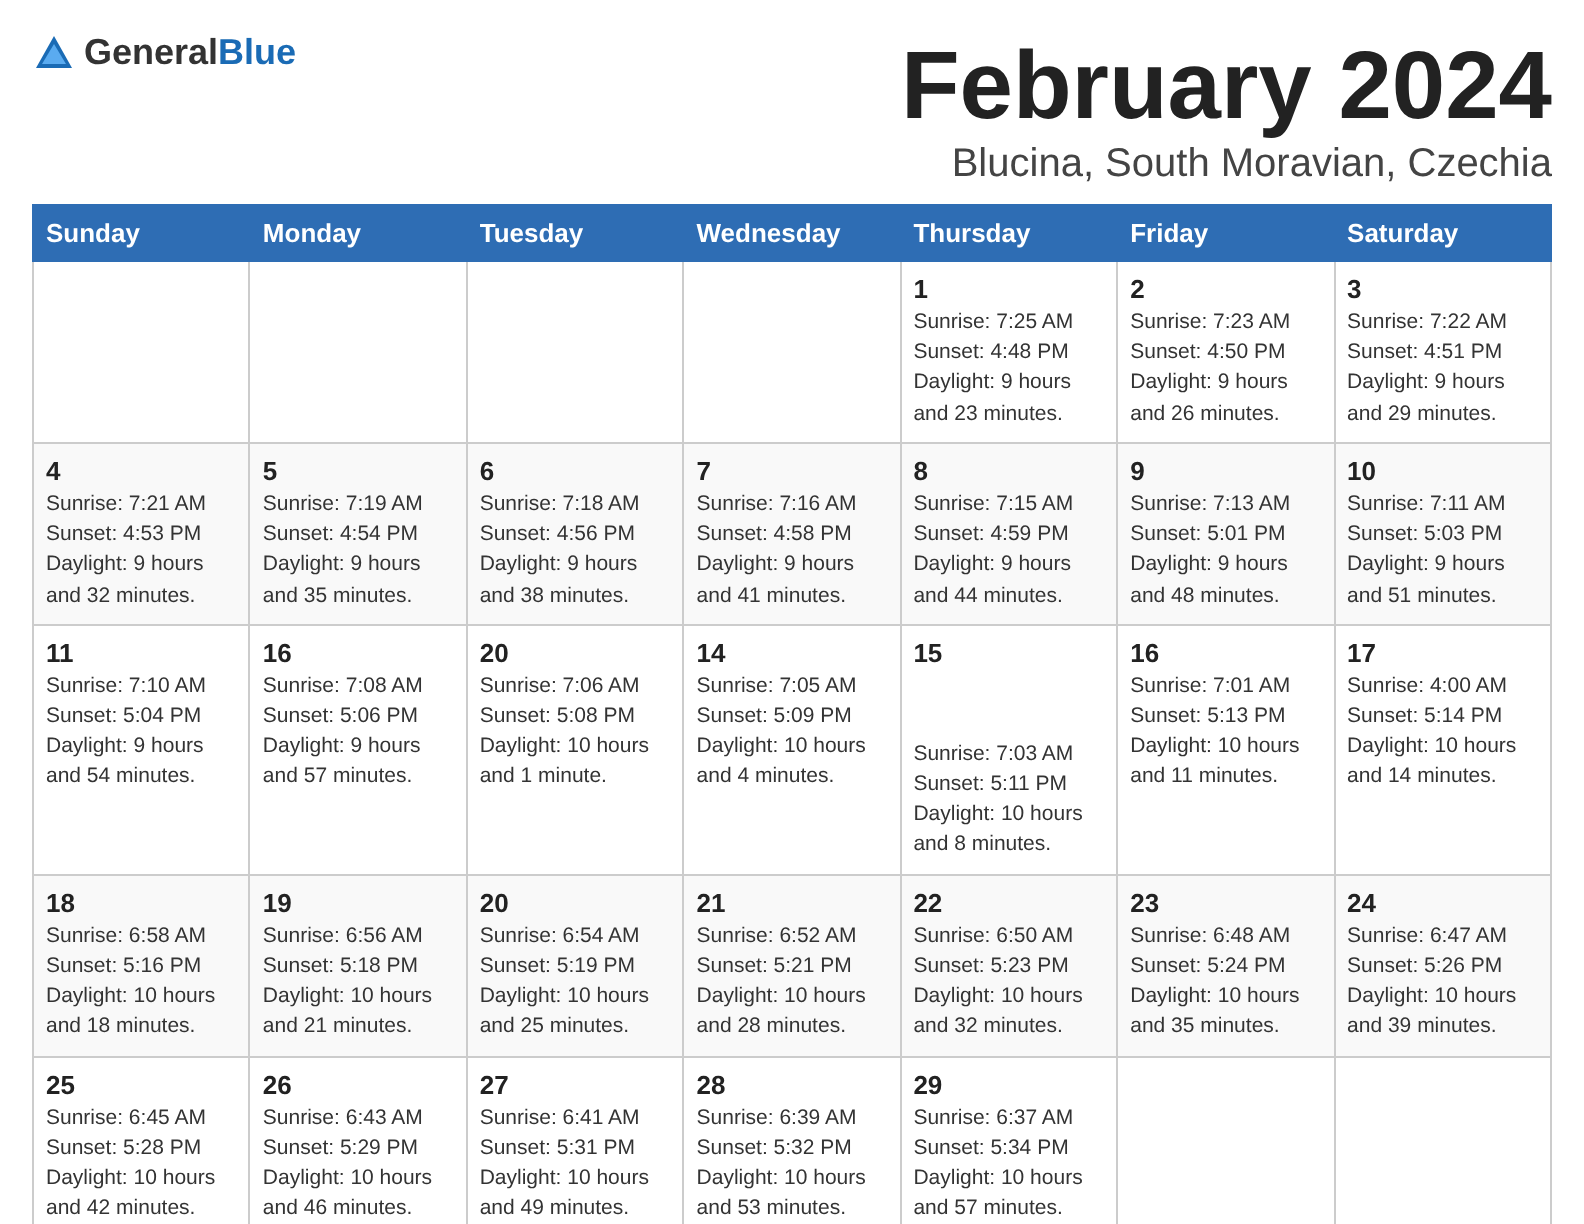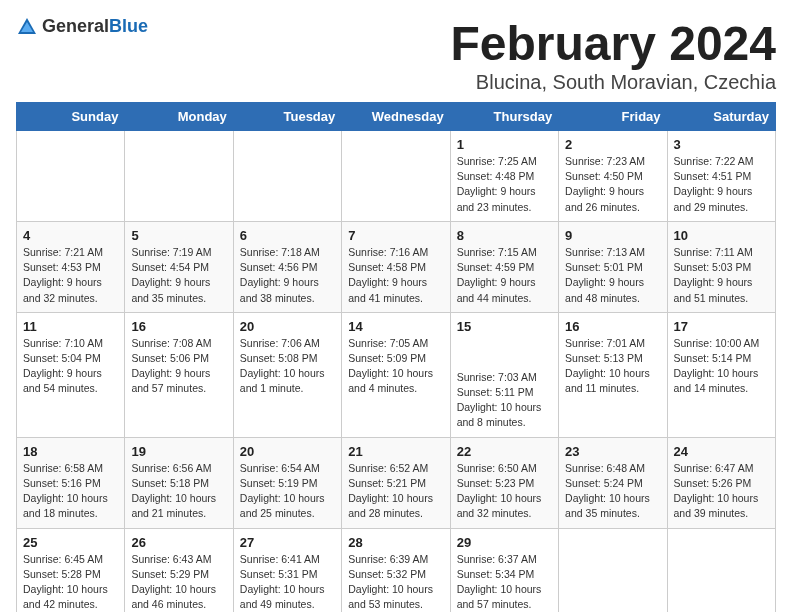--- a/index.html
+++ b/index.html
@@ -48,21 +48,21 @@
       color: #444;
     }
     .calendar {
       width: 100%;
       border-collapse: collapse;
       table-layout: fixed;
     }
     .calendar thead tr th {
       background-color: #2e6db4;
       color: #fff;
-      text-align: right;
+      text-align: left;
       padding: 6px 6px;
       font-size: 13px;
       font-weight: bold;
       border: 1px solid #2e6db4;
     }
     .calendar tbody tr td {
       vertical-align: top;
       padding: 6px 6px;
       border: 1px solid #ccc;
       font-size: 11px;
@@ -237,21 +237,21 @@
         </td>
         <td>
           <span class="day-number">16</span>
           <div class="day-detail" style="white-space: pre-line;">Sunrise: 7:01 AM
 Sunset: 5:13 PM
 Daylight: 10 hours
 and 11 minutes.</div>
         </td>
         <td>
           <span class="day-number">17</span>
-          <div class="day-detail" style="white-space: pre-line;">Sunrise: 10:00 AM
+          <div class="day-detail" style="white-space: pre-line;">Sunrise: 4:00 AM
 Sunset: 5:14 PM
 Daylight: 10 hours
 and 14 minutes.</div>
         </td>
       </tr>
       <tr>
         <td>
           <span class="day-number">18</span>
           <div class="day-detail" style="white-space: pre-line;">Sunrise: 6:58 AM
 Sunset: 5:16 PM

